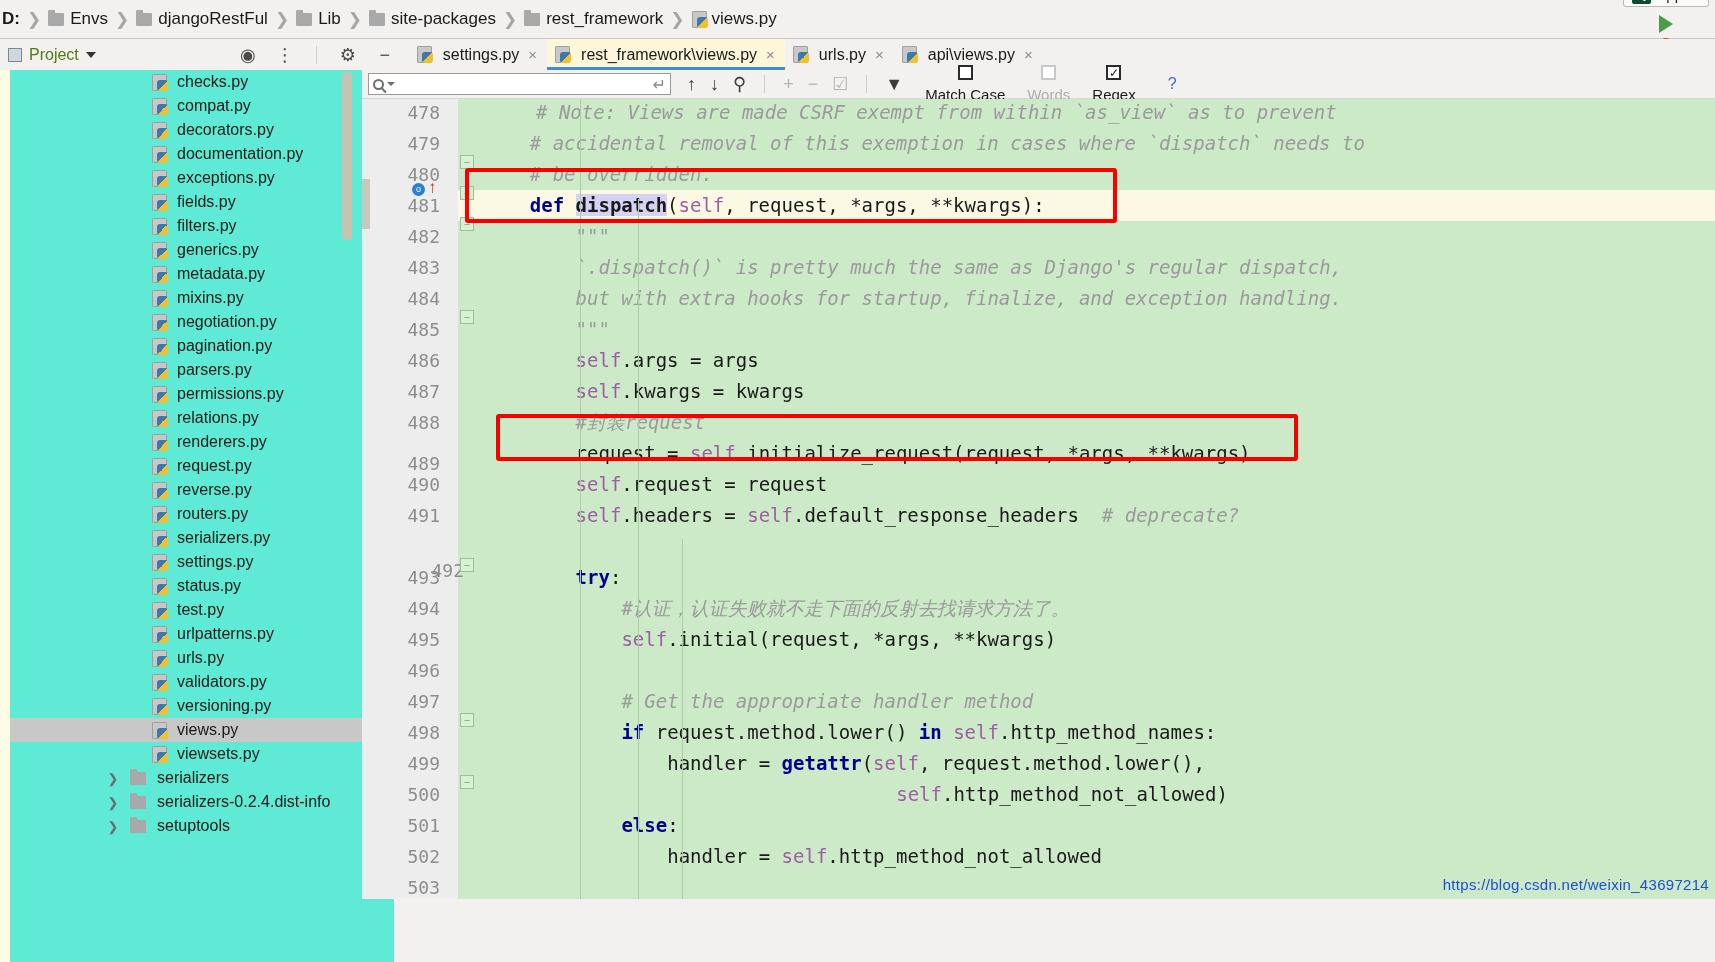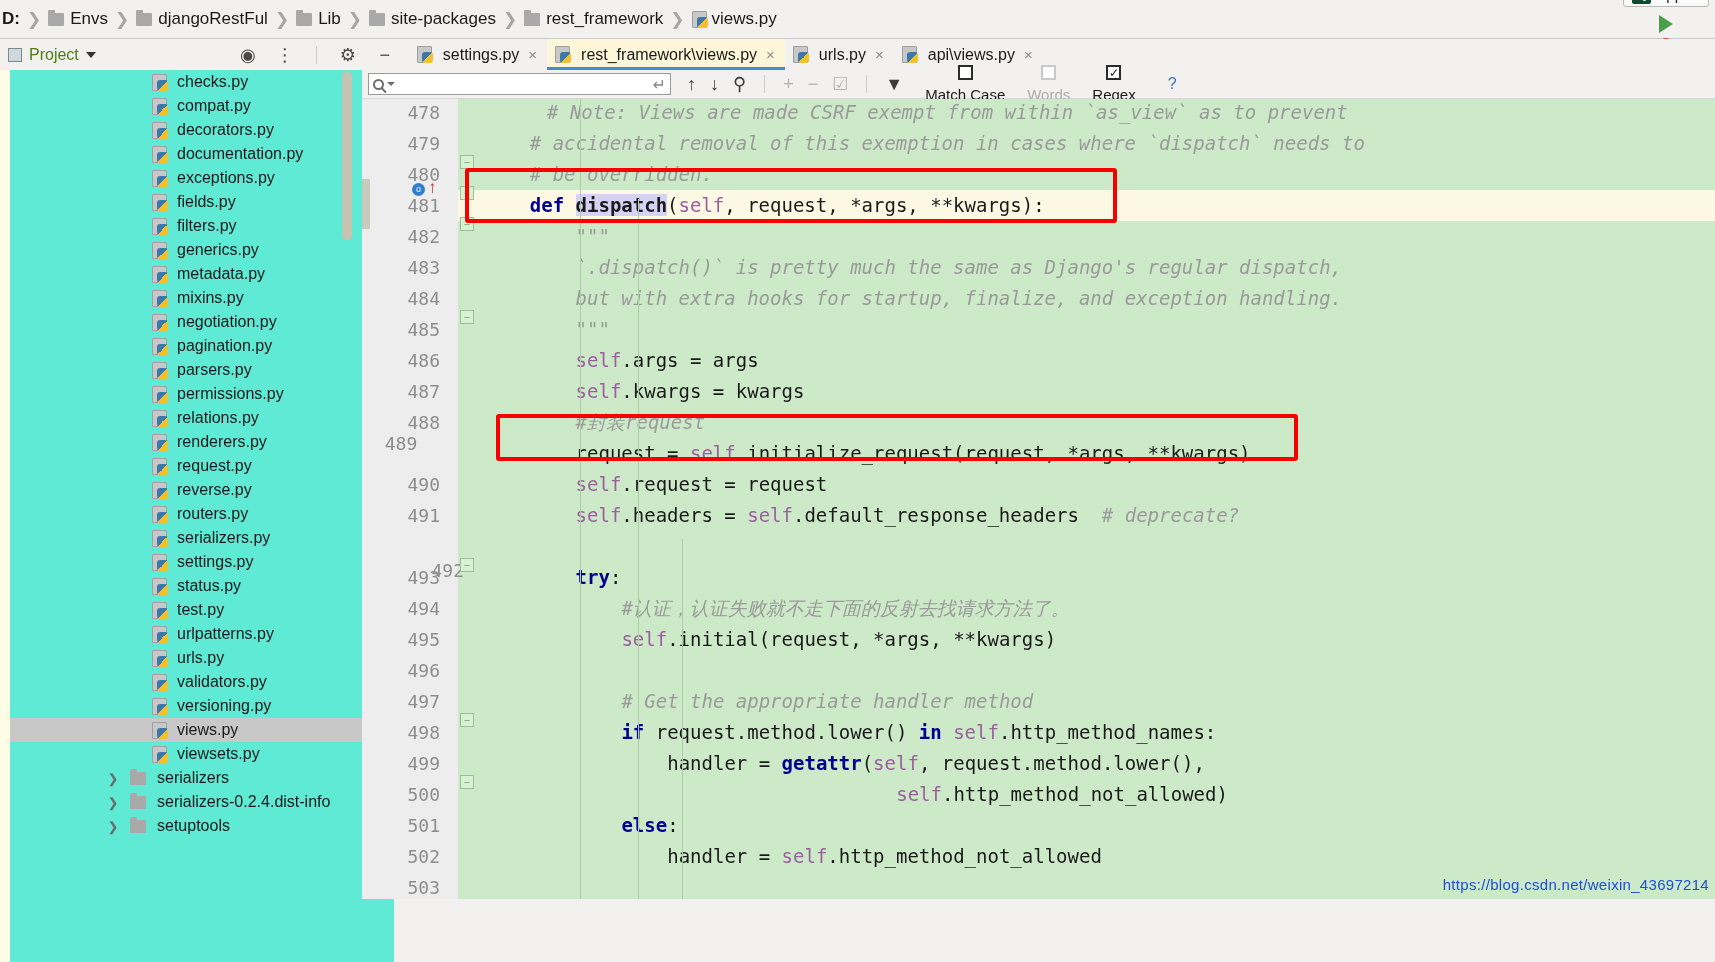--- a/index.html
+++ b/index.html
@@ -443,21 +443,21 @@
 
   <div class="editor">
     <div class="ed-left-border"></div>
     <div class="gutter"></div>
     <div class="fold-col"></div>
 
     <div class="scroll-marker" style="top:80px;"></div>
 
     <div id="codelines">
         <div class="lnum" style="top: -2px;">478</div>
-        <div class="code" style="top: -2px; left: 185px;"><span class="cm"># Note: Views are made CSRF exempt from within `as_view` as to prevent</span></div>
+        <div class="code" style="top: -2px; left: 174px;"><span class="cm"># Note: Views are made CSRF exempt from within `as_view` as to prevent</span></div>
         <div class="lnum" style="top: 29px;">479</div>
         <div class="code" style="top: 29px; left: 167.8px;"><span class="cm"># accidental removal of this exemption in cases where `dispatch` needs to</span></div>
         <div class="lnum" style="top: 60px;">480</div>
         <div class="code" style="top: 60px; left: 167.8px;"><span class="cm"># be overridden.</span></div>
         <div class="hl-line" style="top: 91px;"></div>
         <div class="lnum" style="top: 91px;">481</div>
         <div class="code" style="top: 91px; left: 167.8px;"><span class="kw">def </span><span class="fn sel-tok">dispatch</span><span class="cn">(</span><span class="slf">self</span><span class="cn">, request, *args, **kwargs):</span></div>
         <div class="lnum" style="top: 122px;">482</div>
         <div class="code" style="top: 122px; left: 213.6px;"><span class="cm">"""</span></div>
         <div class="lnum" style="top: 153px;">483</div>
@@ -465,21 +465,21 @@
         <div class="lnum" style="top: 184px;">484</div>
         <div class="code" style="top: 184px; left: 213.6px;"><span class="cm">but with extra hooks for startup, finalize, and exception handling.</span></div>
         <div class="lnum" style="top: 215px;">485</div>
         <div class="code" style="top: 215px; left: 213.6px;"><span class="cm">"""</span></div>
         <div class="lnum" style="top: 246px; padding-left: 20px;">486</div>
         <div class="code" style="top: 246px; left: 213.6px;"><span class="slf">self</span><span class="cn">.args = args</span></div>
         <div class="lnum" style="top: 277px;">487</div>
         <div class="code" style="top: 277px; left: 213.6px;"><span class="slf">self</span><span class="cn">.kwargs = kwargs</span></div>
         <div class="lnum" style="top: 308px;">488</div>
         <div class="code" style="top: 308px; left: 213.6px;"><span class="cm">#封装request</span></div>
-        <div class="lnum" style="top: 329px; text-align: center;">489</div>
+        <div class="lnum" style="top: 349px;">489</div>
         <div class="code" style="top: 339px; left: 213.6px;"><span class="cn">request = </span><span class="slf">self</span><span class="cn">.initialize_request(request, *args, **kwargs)</span></div>
         <div class="lnum" style="top: 370px;">490</div>
         <div class="code" style="top: 370px; left: 213.6px;"><span class="slf">self</span><span class="cn">.request = request</span></div>
         <div class="lnum" style="top: 401px;">491</div>
         <div class="code" style="top: 401px; left: 213.6px;"><span class="slf">self</span><span class="cn">.headers = </span><span class="slf">self</span><span class="cn">.default_response_headers  </span><span class="cm"># deprecate?</span></div>
         <div class="lnum" style="top: 456px; margin-left: 24px;">492</div>
         <div class="code" style="top: 432px; left: 122px;"></div>
         <div class="lnum" style="top: 463px;">493</div>
         <div class="code" style="top: 463px; left: 213.6px;"><span class="kw">try</span><span class="cn">:</span></div>
         <div class="lnum" style="top: 494px;">494</div>

